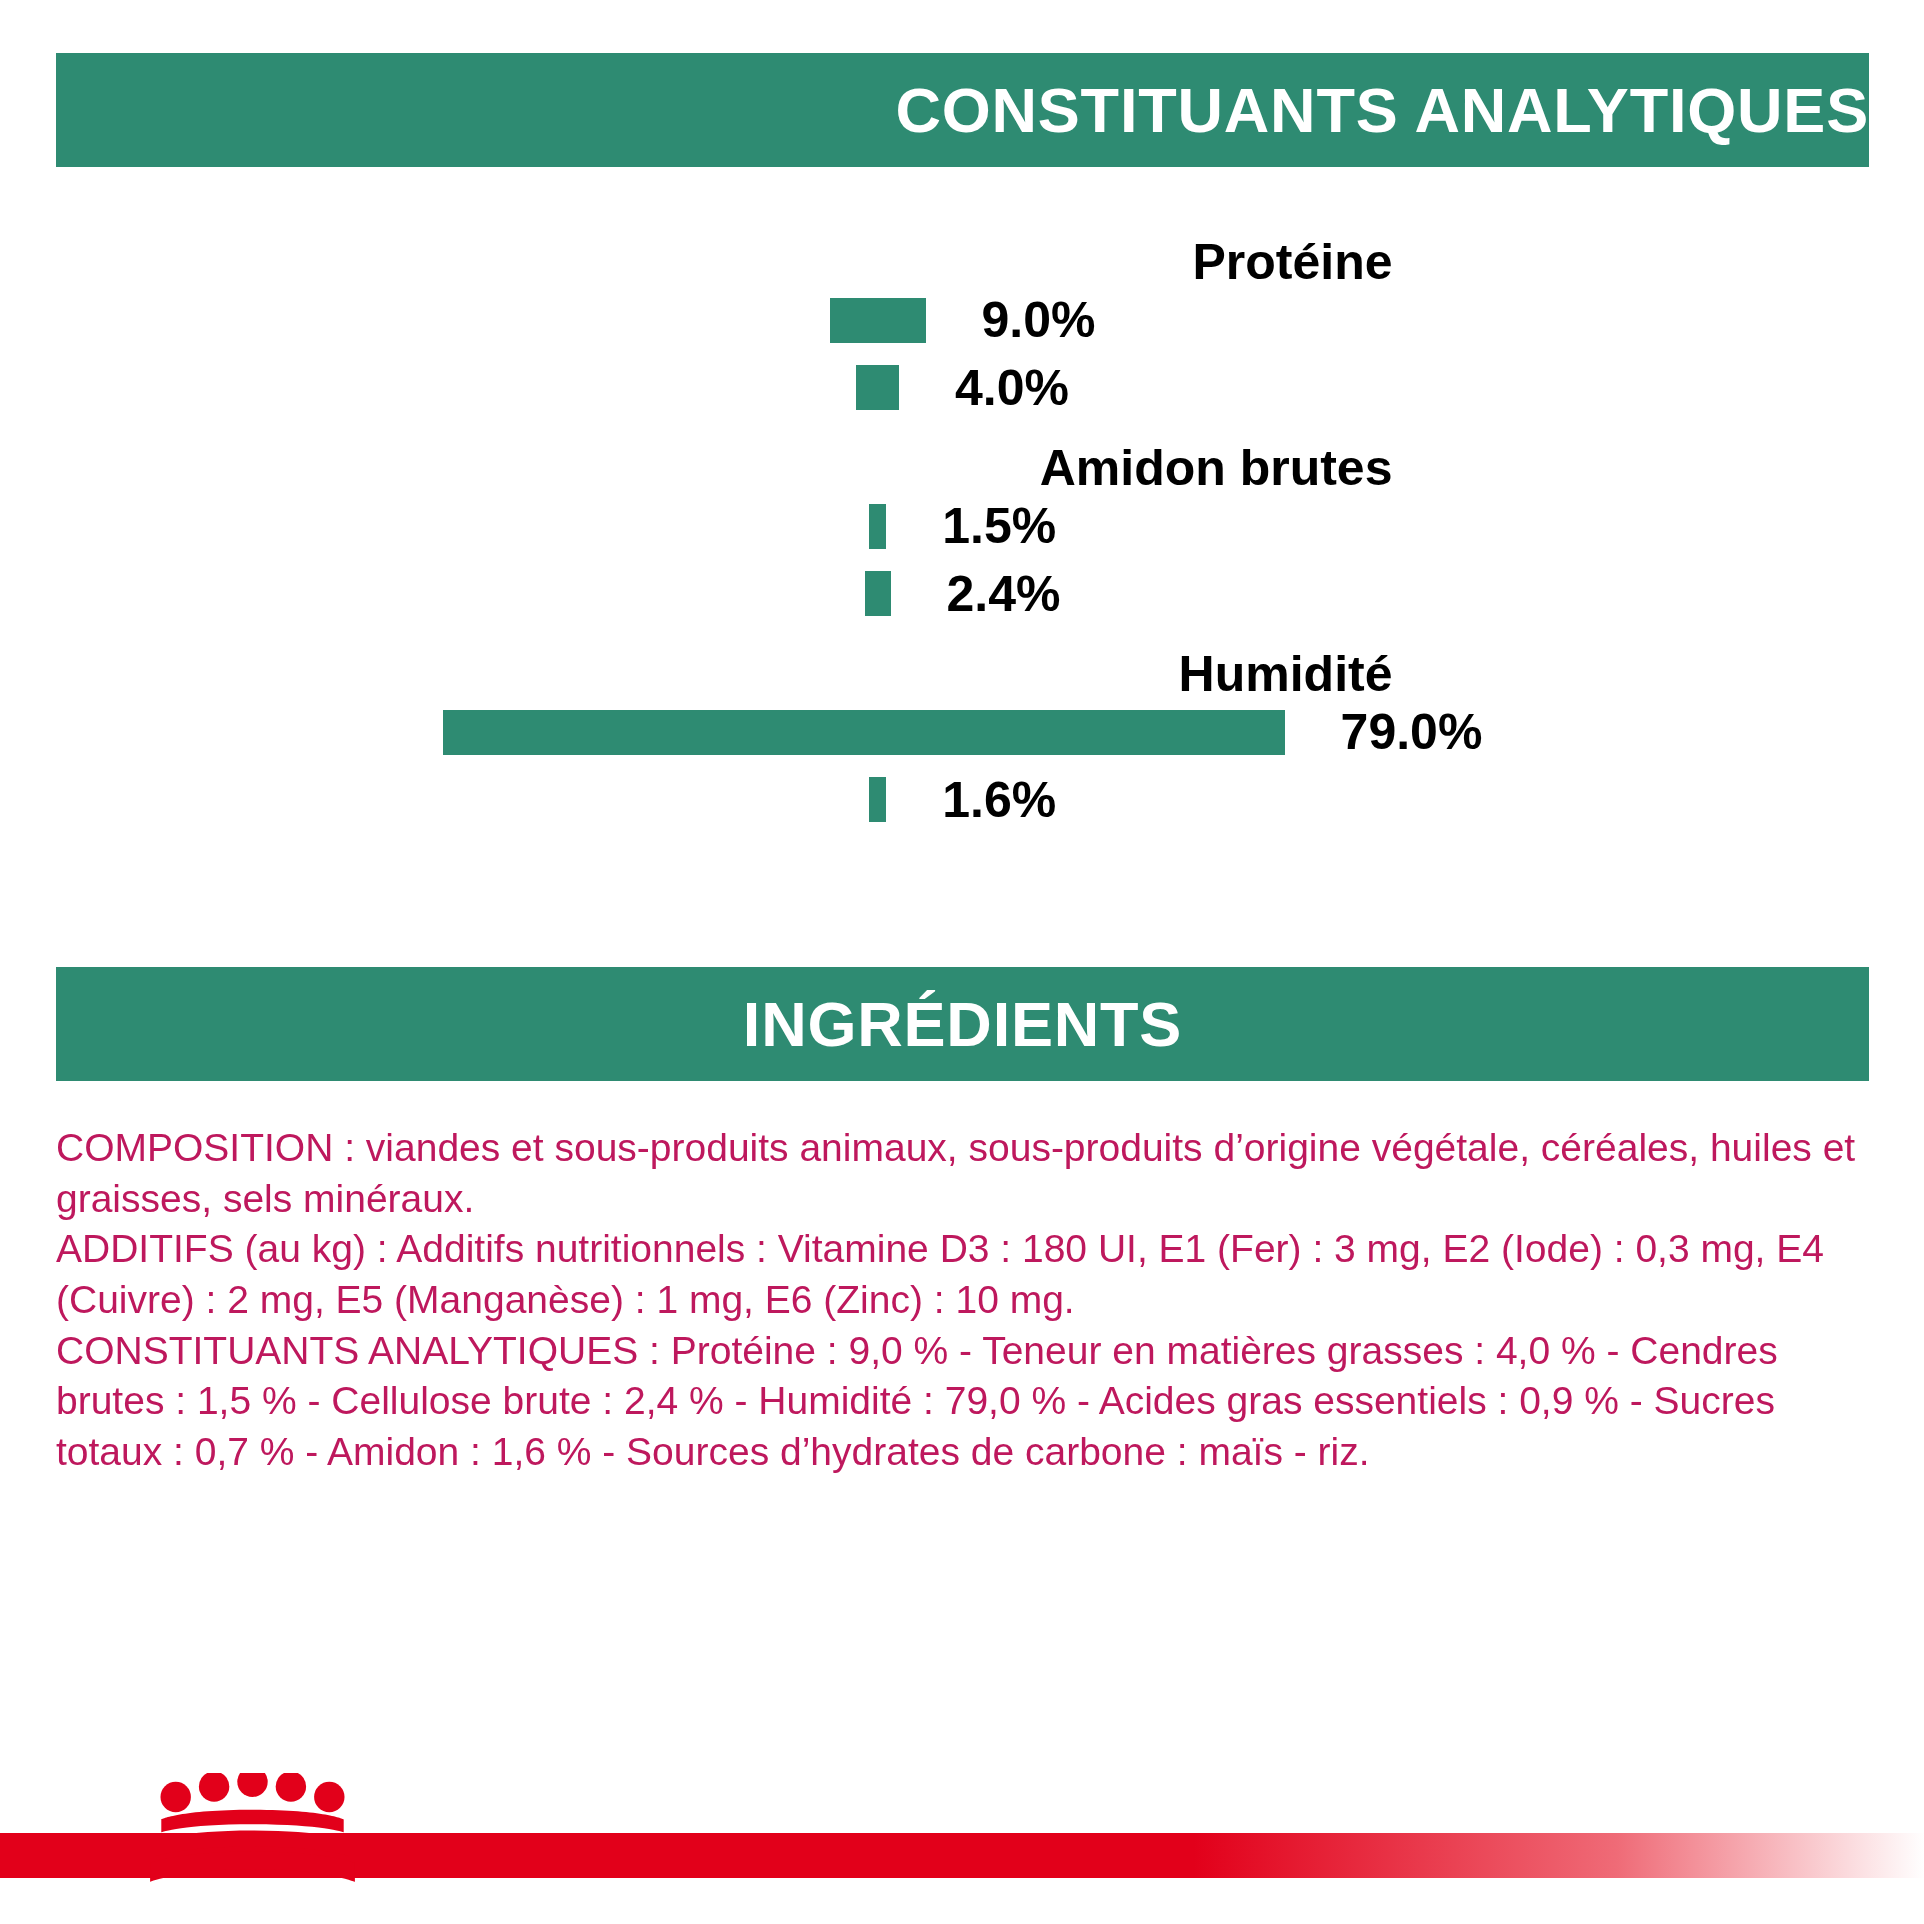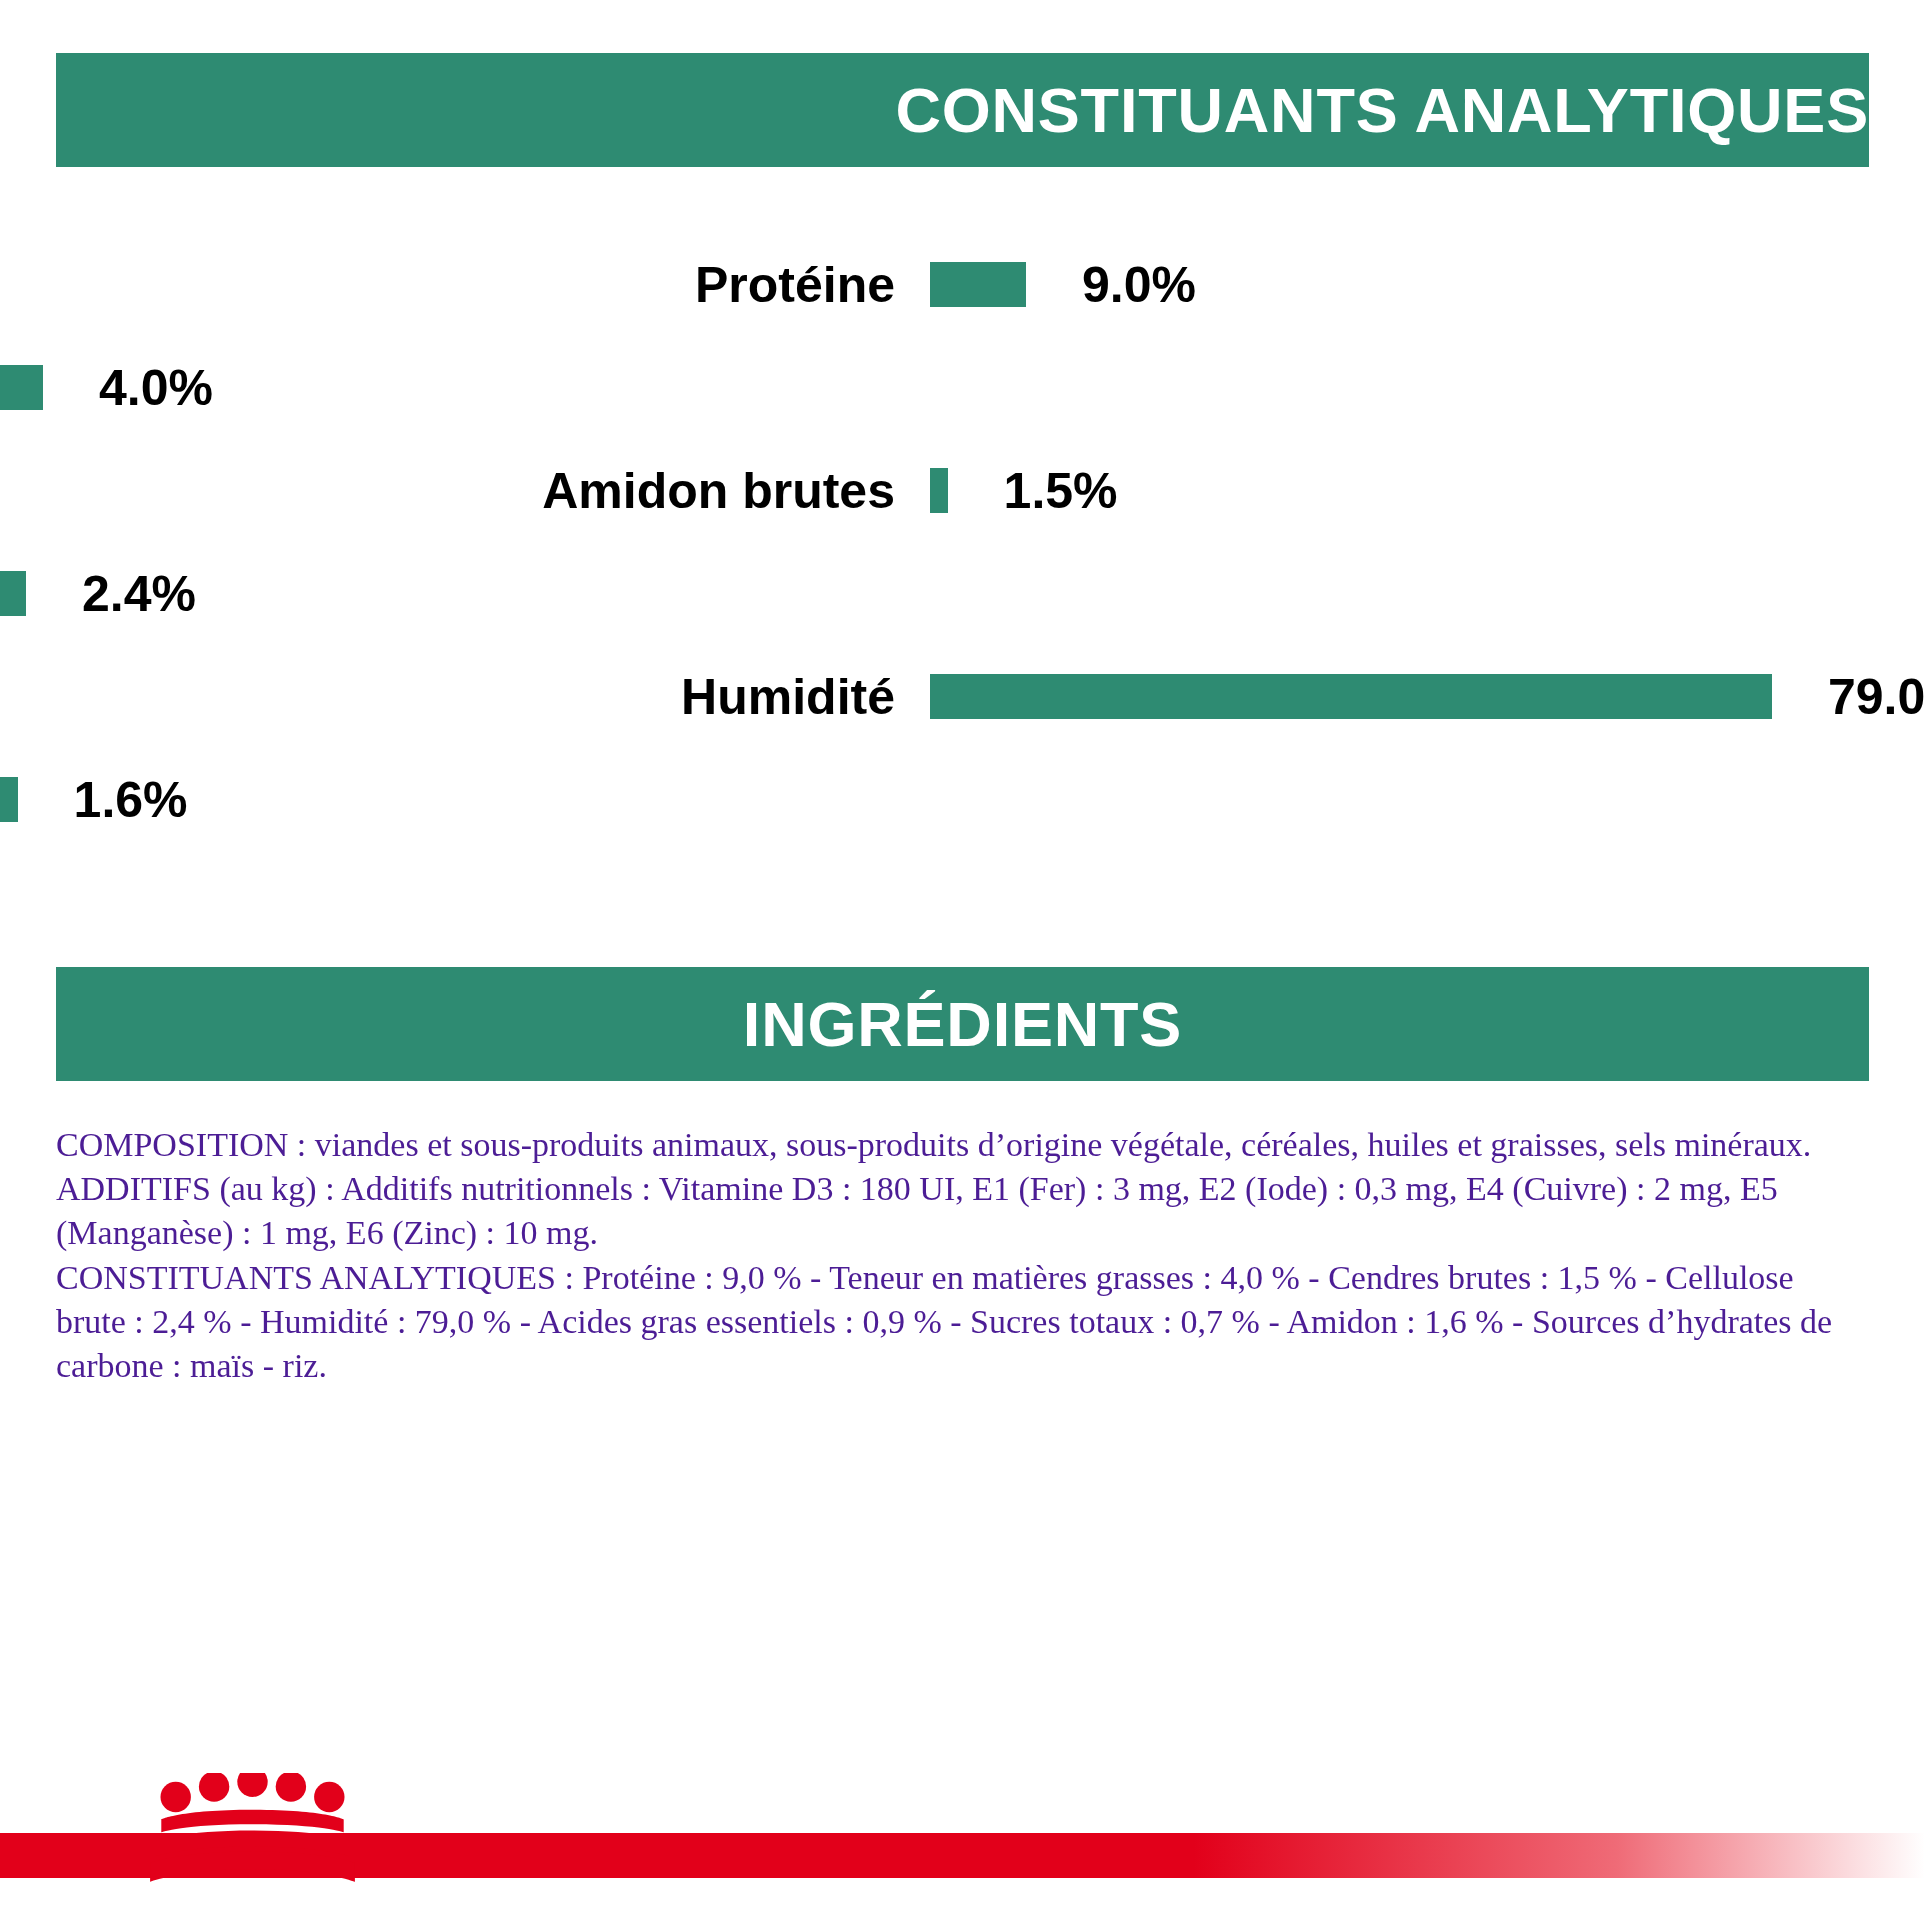--- a/index.html
+++ b/index.html
@@ -46,20 +46,21 @@
   .chart {
     position: absolute;
     top: 233px;
     left: 0;
     width: 1925px;
   }
   .chart-row {
     display: flex;
     align-items: center;
     height: 103px;
+    flex-direction: column;
   }
   .row-label {
     width: 930px;
     text-align: right;
     padding-right: 35px;
     font-size: 50px;
     font-weight: bold;
     color: #000000;
     box-sizing: border-box;
     white-space: nowrap;
@@ -82,24 +83,23 @@
     margin-left: 24px;
     white-space: nowrap;
   }
 
   
   .ingredients-text {
     position: absolute;
     top: 1123px;
     left: 56px;
     width: 1805px;
-    font-size: 34px;
+    font-size: 39px;
     line-height: 1.30;
-    color: #4c1d95;
-    font-family: Liberation Serif, serif;
+    color: #be185d;
   }
   .ingredients-text p {
     margin: 0;
   }
 
   
   .footer {
     position: absolute;
     left: 0;
     bottom: 0;

